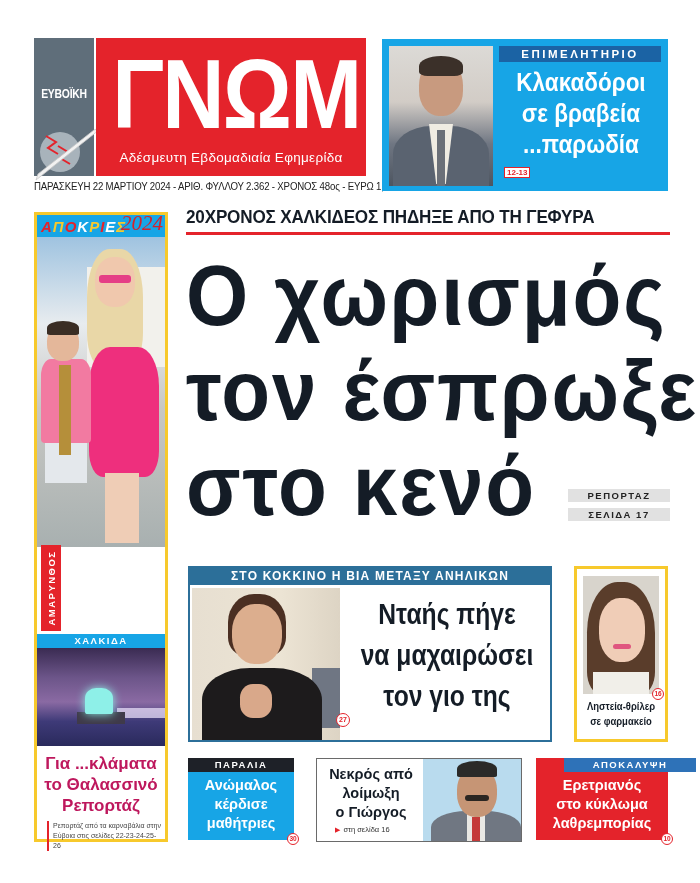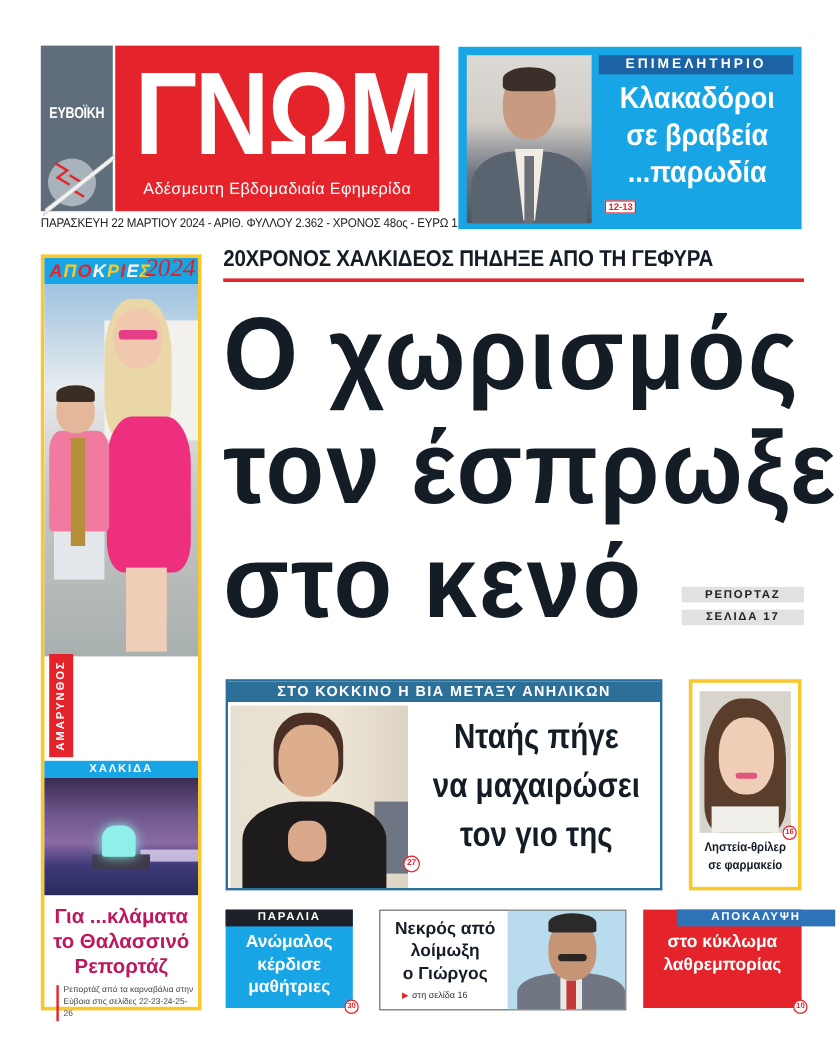--- a/index.html
+++ b/index.html
@@ -241,17 +241,18 @@
     <div class="gp-tie"></div>
     <div class="gp-face"></div>
     <div class="gp-hair"></div>
     <div class="gp-moust"></div>
   </div>
 </div>
 
 <div class="abs apok">
   <div class="kick">ΑΠΟΚΑΛΥΨΗ</div>
   <div class="head">
+    <div>Ερετριανός</div>
     <div>στο κύκλωμα</div>
     <div>λαθρεμπορίας</div>
   </div>
   <div class="circ-pg" style="left:125px; top:75px;">10</div>
 </div>
 
 </body></html>

